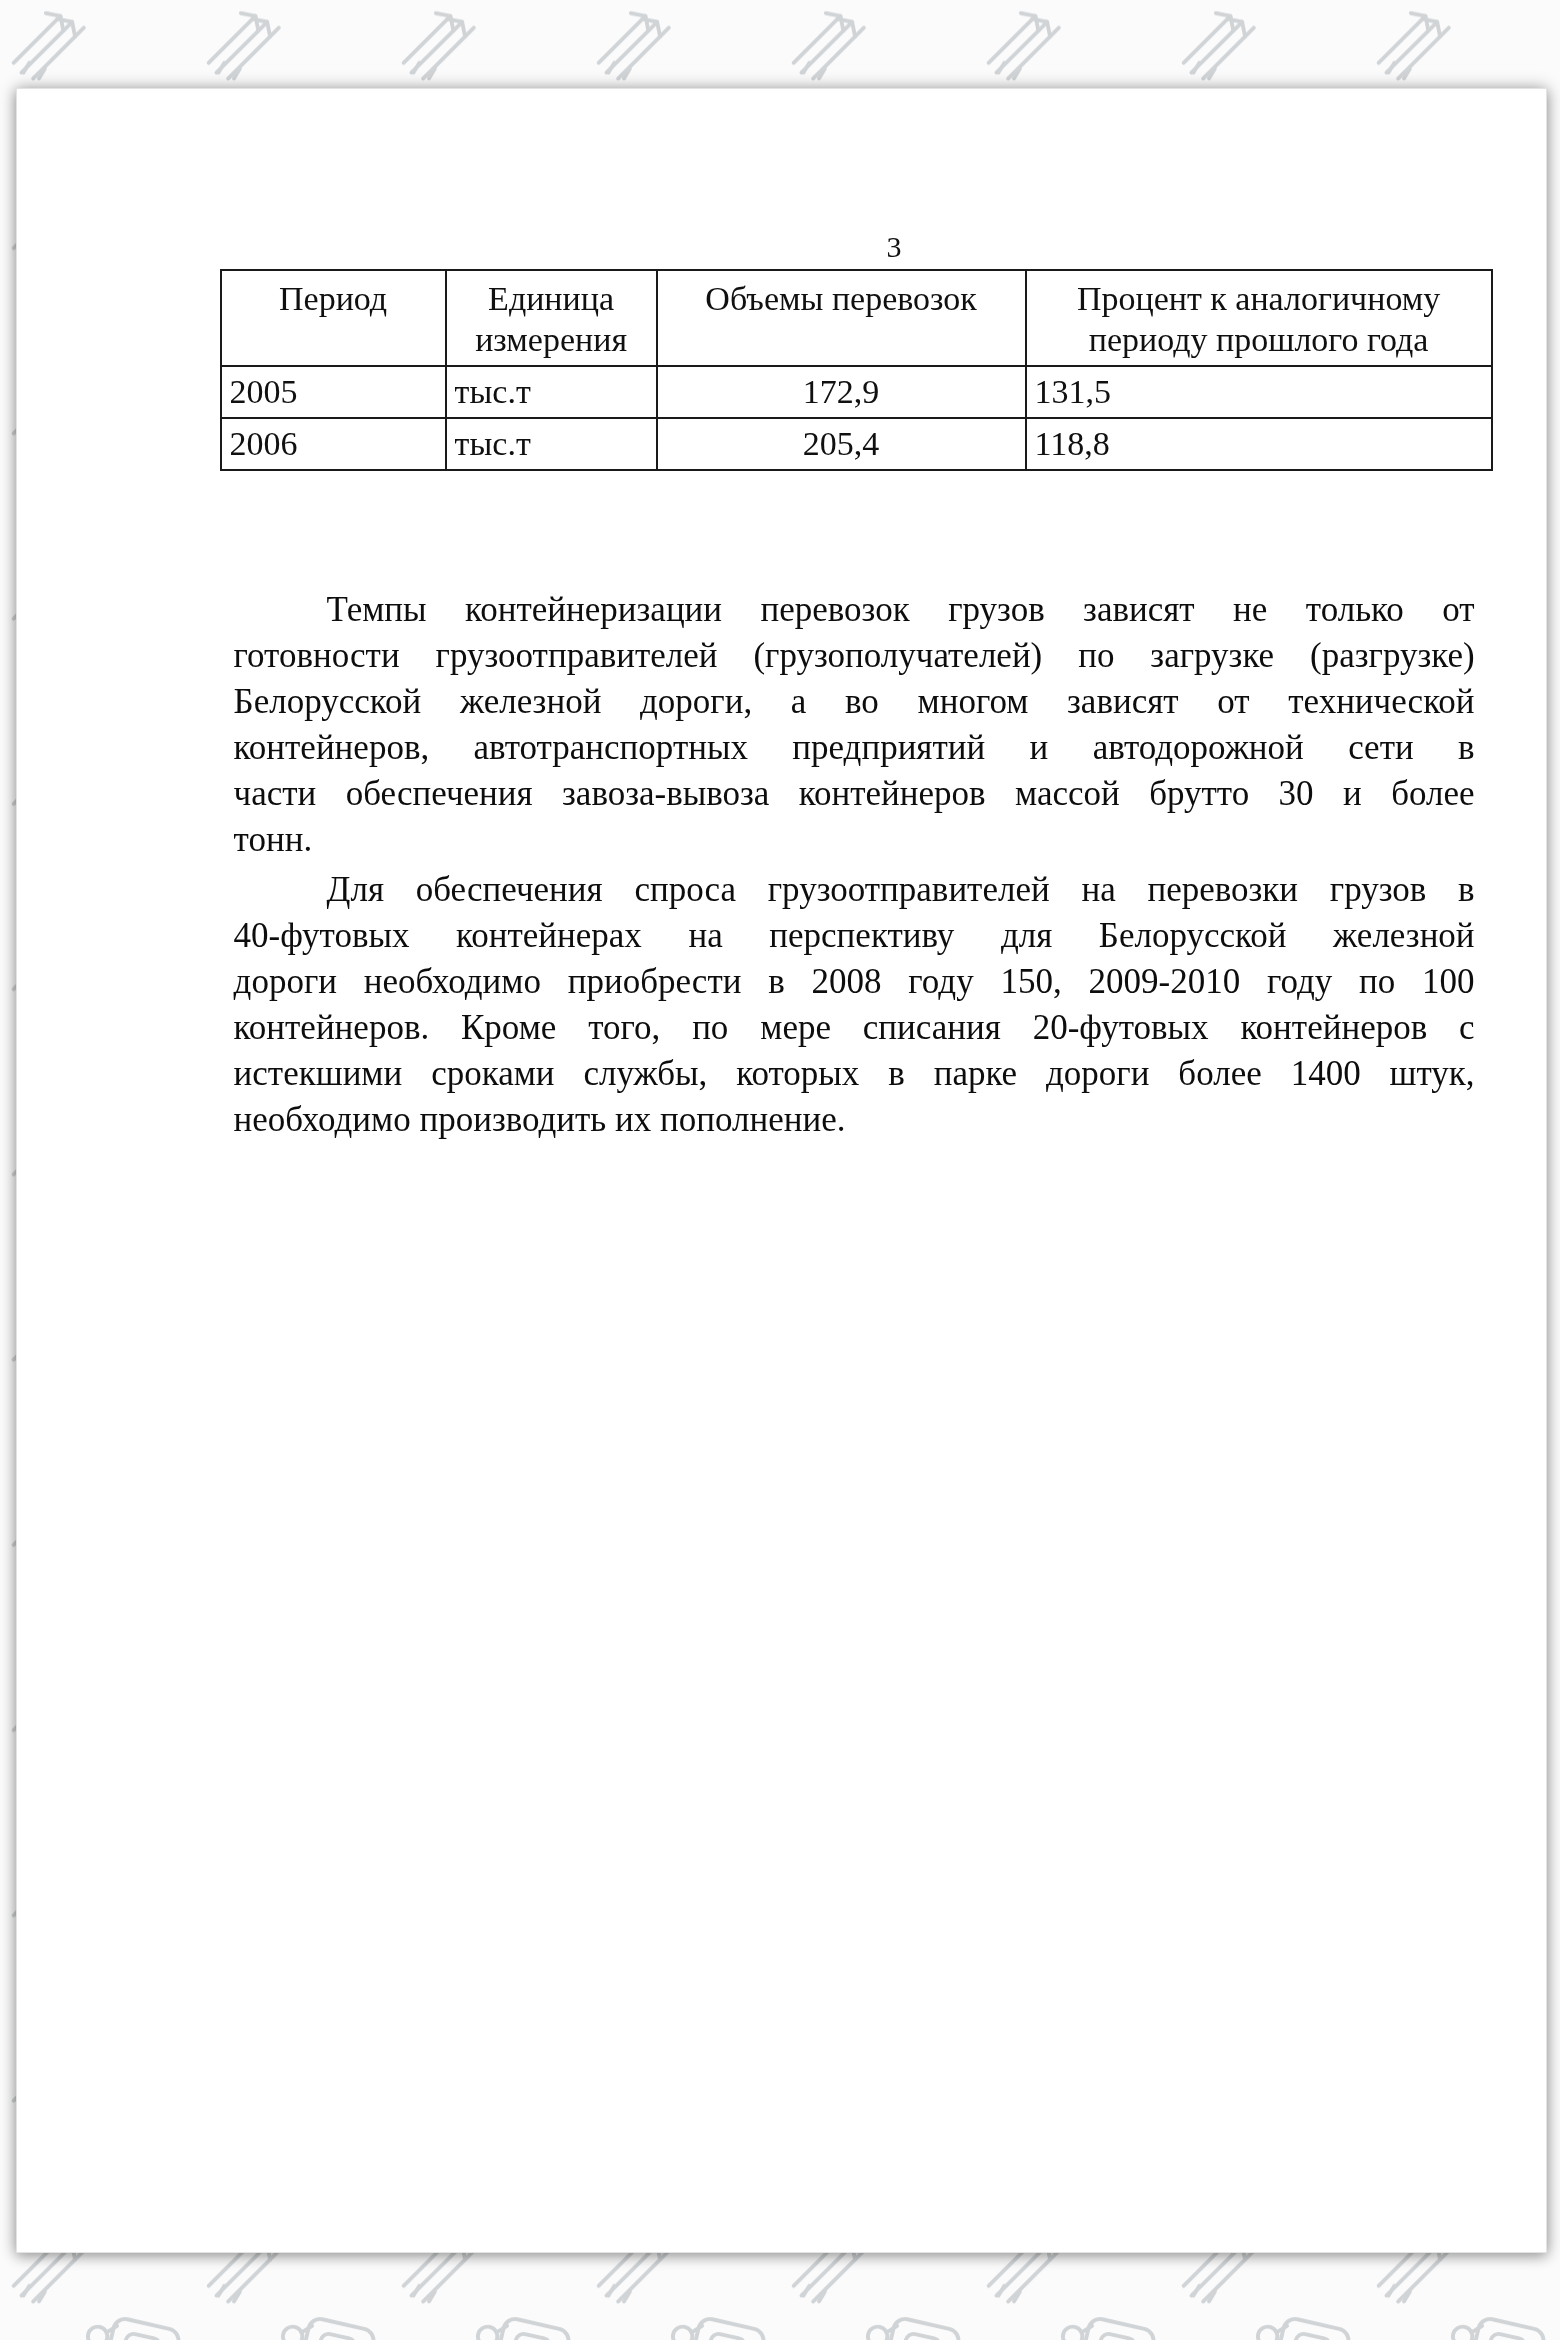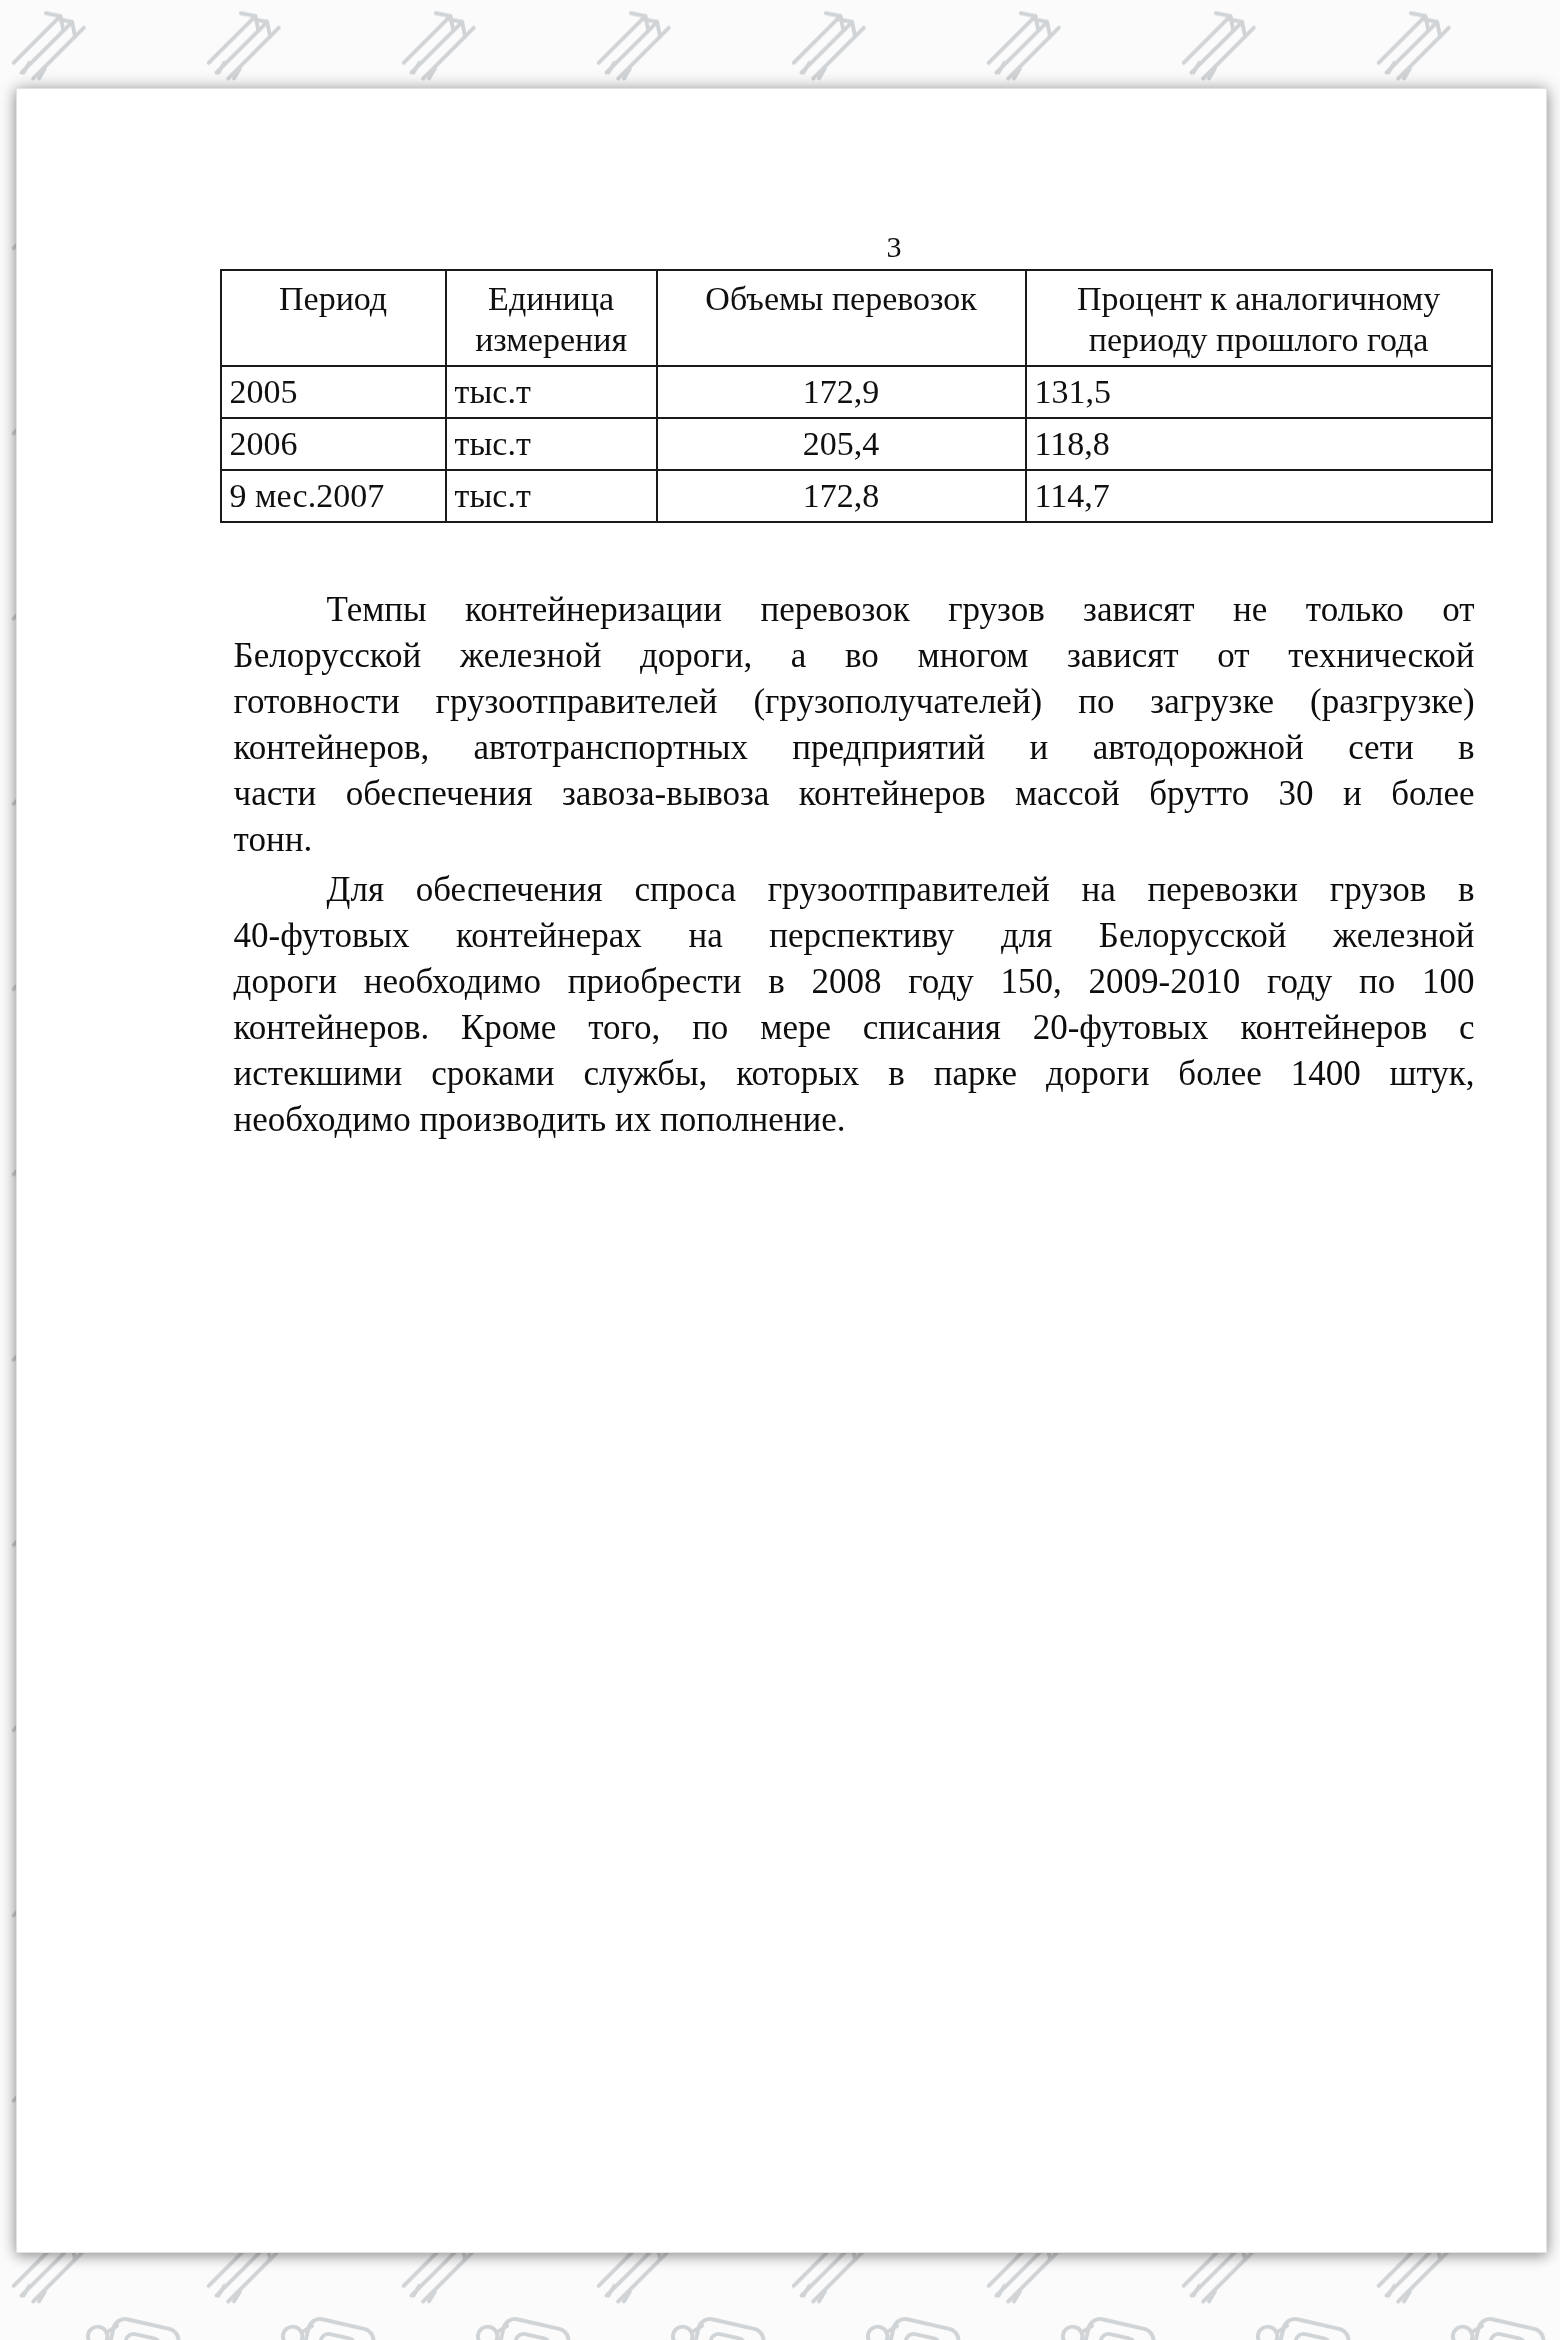--- a/index.html
+++ b/index.html
@@ -103,34 +103,28 @@
         <td class="c2">тыс.т</td>
         <td class="c3">172,9</td>
         <td class="c4">131,5</td>
       </tr>
       <tr>
         <td class="c1">2006</td>
         <td class="c2">тыс.т</td>
         <td class="c3">205,4</td>
         <td class="c4">118,8</td>
       </tr>
-      <tr>
-        <td class="c1">9 мес.2007</td>
-        <td class="c2">тыс.т</td>
-        <td class="c3">172,8</td>
-        <td class="c4">114,7</td>
-      </tr>
     </tbody>
   </table>
 
   <div class="paras">
     <div class="para-1">
       <div class="line first">Темпы контейнеризации перевозок грузов зависят не только от</div>
+      <div class="line">готовности грузоотправителей (грузополучателей) по загрузке (разгрузке)</div>
       <div class="line">Белорусской железной дороги, а во многом зависят от технической</div>
-      <div class="line">готовности грузоотправителей (грузополучателей) по загрузке (разгрузке)</div>
       <div class="line">контейнеров, автотранспортных предприятий и автодорожной сети в</div>
       <div class="line">части обеспечения завоза-вывоза контейнеров массой брутто 30 и более</div>
       <div class="line last">тонн.</div>
     </div>
     <div class="para-2">
       <div class="line first">Для обеспечения спроса грузоотправителей на перевозки грузов в</div>
       <div class="line">40-футовых контейнерах на перспективу для Белорусской железной</div>
       <div class="line">дороги необходимо приобрести в 2008 году 150, 2009-2010 году по 100</div>
       <div class="line">контейнеров. Кроме того, по мере списания 20-футовых контейнеров с</div>
       <div class="line">истекшими сроками службы, которых в парке дороги более 1400 штук,</div>

